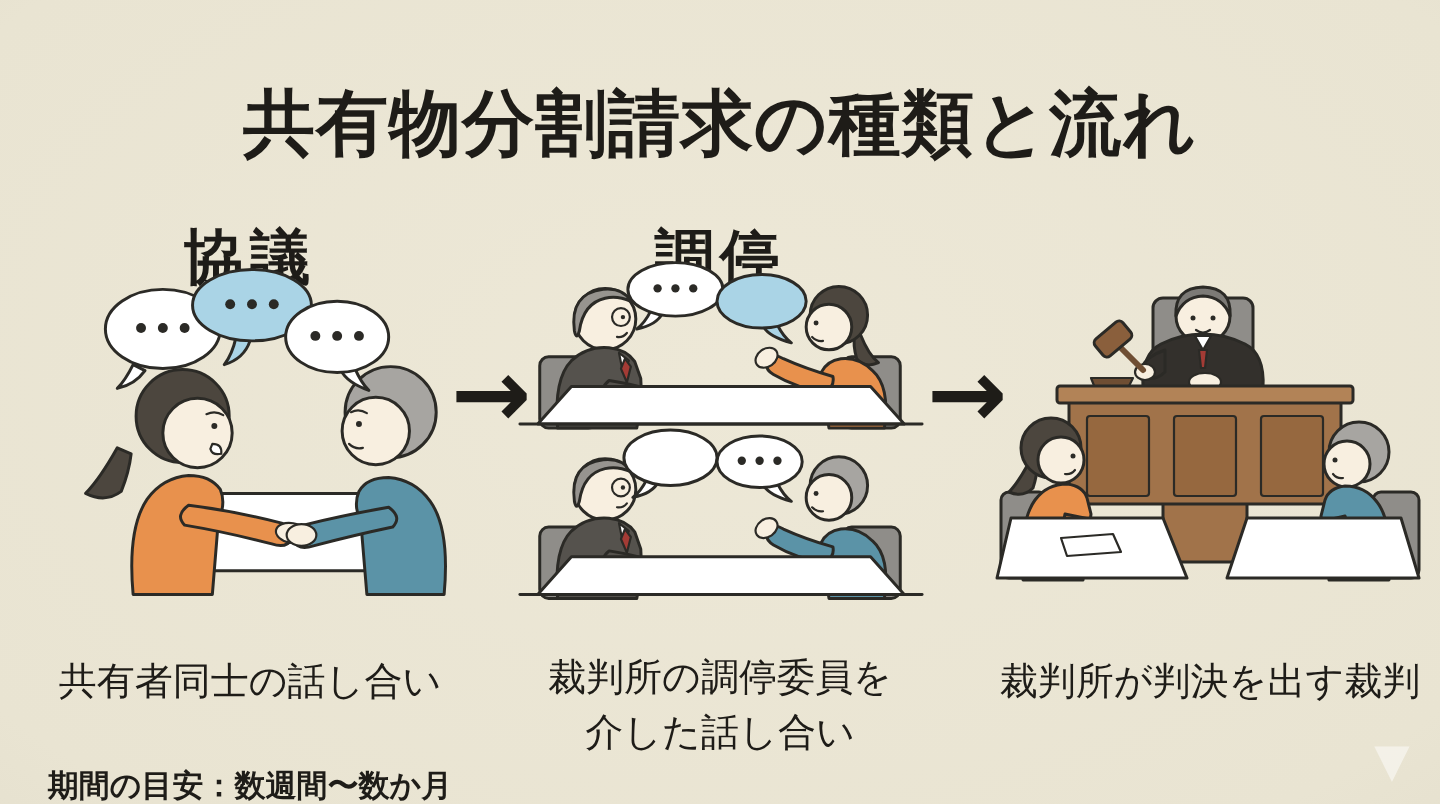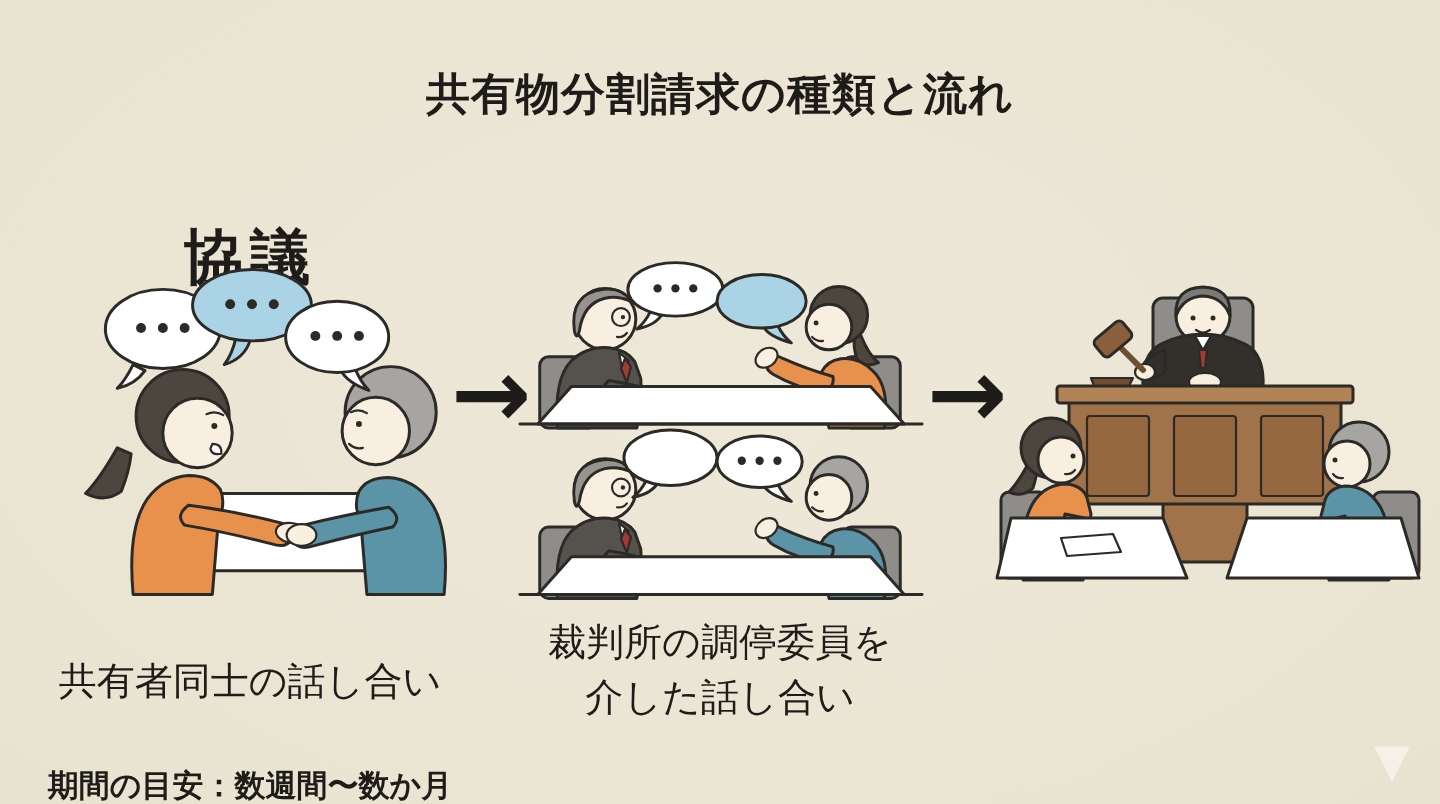--- a/index.html
+++ b/index.html
@@ -2,40 +2,40 @@
 <html><head>
 <meta charset="utf-8">
 <style>
   html,body{margin:0;padding:0;background:#e9e4d2;}
   .canvas{
     position:relative;width:1440px;height:804px;overflow:hidden;
     background:radial-gradient(115% 125% at 50% 46%, #ede8d7 0%, #e9e4d2 55%, #d9d4c2 100%);
     font-family:"DejaVu Sans", sans-serif;color:#1e1c18;
   }
   .title{
-    position:absolute;top:36px;left:0;width:100%;text-align:center;
-    font-size:44px;font-weight:800;letter-spacing:1px;
+    position:absolute;top:28px;left:0;width:100%;text-align:center;
+    font-size:72px;font-weight:800;letter-spacing:1px;
   }
   .stage{position:absolute;top:0;height:624px;}
   .stage-1{left:40px;width:420px;}
   .stage-2{left:510px;width:420px;}
   .stage-3{left:990px;width:440px;}
   .stage-heading{
     position:absolute;top:168px;left:0;width:100%;text-align:center;
     font-size:60px;font-weight:800;letter-spacing:6px;
   }
   .illus{position:absolute;}
   .illus-1{left:2px;top:266px;width:416px;height:330px;}
   .illus-2{left:2px;top:260px;width:416px;height:346px;}
   .illus-3{left:5px;top:270px;width:430px;height:336px;}
   .stage-desc{
     position:absolute;top:616px;left:0;width:100%;text-align:center;
     font-size:38px;font-weight:400;white-space:pre-line;line-height:1.45;
   }
-  .stage-2 .stage-desc{top:577px;}
+  .stage-2 .stage-desc{top:612px;}
   .stage-duration{
     position:absolute;top:734px;left:0;width:100%;text-align:center;
     font-size:31px;font-weight:800;
   }
   .flow-arrow{
     position:absolute;top:348px;width:110px;height:96px;
     font-size:96px;line-height:92px;text-align:center;font-weight:700;color:#1e1c18;
   }
   .flow-arrow-1{left:436px;}
   .flow-arrow-2{left:912px;}
@@ -107,20 +107,21 @@
       </g>
     </svg>
 
     <p class="stage-desc">共有者同士の話し合い</p>
     <p class="stage-duration">期間の目安：数週間〜数か月</p>
   </section>
 
   <div class="flow-arrow flow-arrow-1">→</div>
 
   <section class="stage stage-2">
+    <h2 class="stage-heading">調停</h2>
 
     <svg class="illus illus-2" viewBox="0 0 420 346">
       <defs>
         <g id="mediator-man">
           <rect class="ln" x="28" y="96" width="58" height="72" rx="9" fill="#8f8d89"></rect>
           <circle class="ln" cx="94" cy="58" r="31" fill="#f8efe0"></circle>
           <path class="ln" d="M63,70 Q58,32 92,28 Q112,26 120,40 Q106,34 94,37 Q72,42 68,70 Q65,80 63,70 Z" fill="#97948f"></path>
           <path class="ln" d="M46,168 Q42,118 60,100 Q76,85 98,87 Q116,89 124,101 L130,118 Q132,140 126,168 Z" fill="#55524d"></path>
           <path class="ln2" d="M108,92 L118,100 L112,112 Z" fill="#ffffff"></path>
           <path class="ln2" d="M114,98 L120,106 L116,122 L110,108 Z" fill="#a33b35"></path>
@@ -250,17 +251,18 @@
         <circle class="ln" cx="352" cy="194" r="23" fill="#f8efe0"></circle>
         <circle cx="340" cy="190" r="2.5" fill="#2b2a26"></circle>
         <path class="ln2" d="M338,204 Q342,209 348,208" fill="none"></path>
         <path class="ln" d="M394,310 Q398,252 382,232 Q370,216 350,216 Q334,218 330,230 L326,246 L334,310 Z" fill="#5b93a7"></path>
         <path class="ln" d="M350,246 Q316,254 290,260 Q280,264 284,274 Q288,282 300,278 Q330,270 356,266 Z" fill="#5b93a7"></path>
         <ellipse class="ln2" cx="292" cy="268" rx="14" ry="10" fill="#f8efe0"></ellipse>
       </g>
       <polygon class="ln" points="252,248 406,248 424,308 232,308" fill="#ffffff"></polygon>
     </svg>
 
+    <p class="stage-desc">裁判所が判決を出す裁判</p>
   </section>
 
   <div class="scroll-down">▼</div>
 
 </div>
 
 </body></html>

